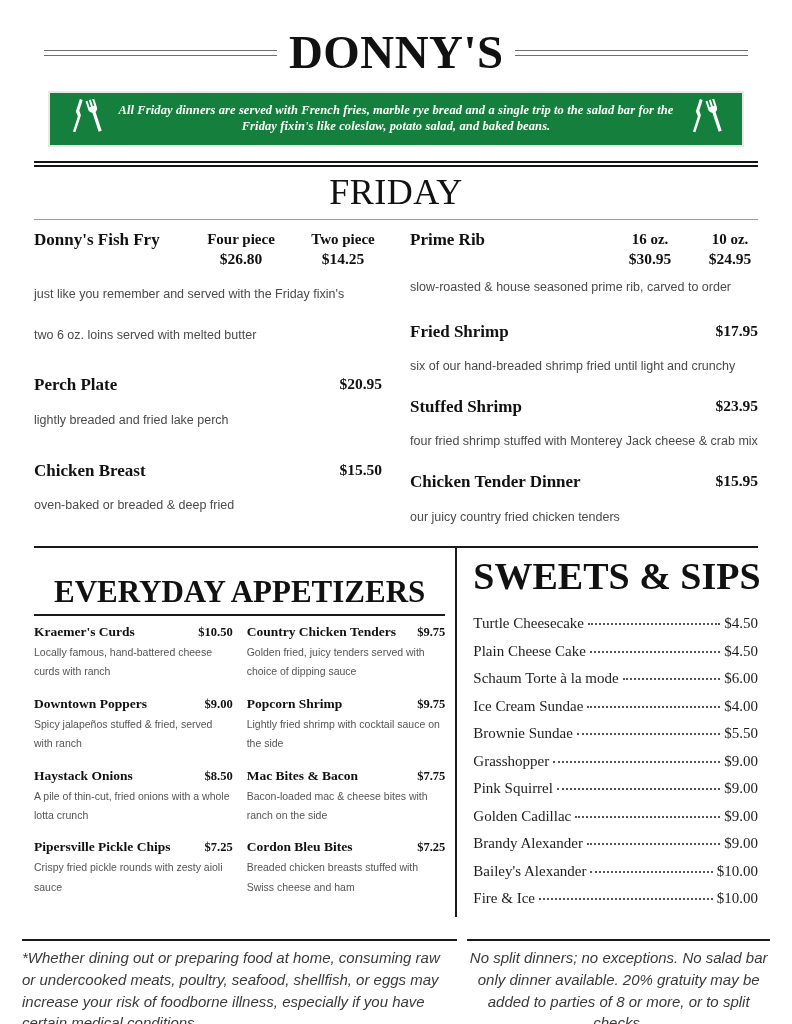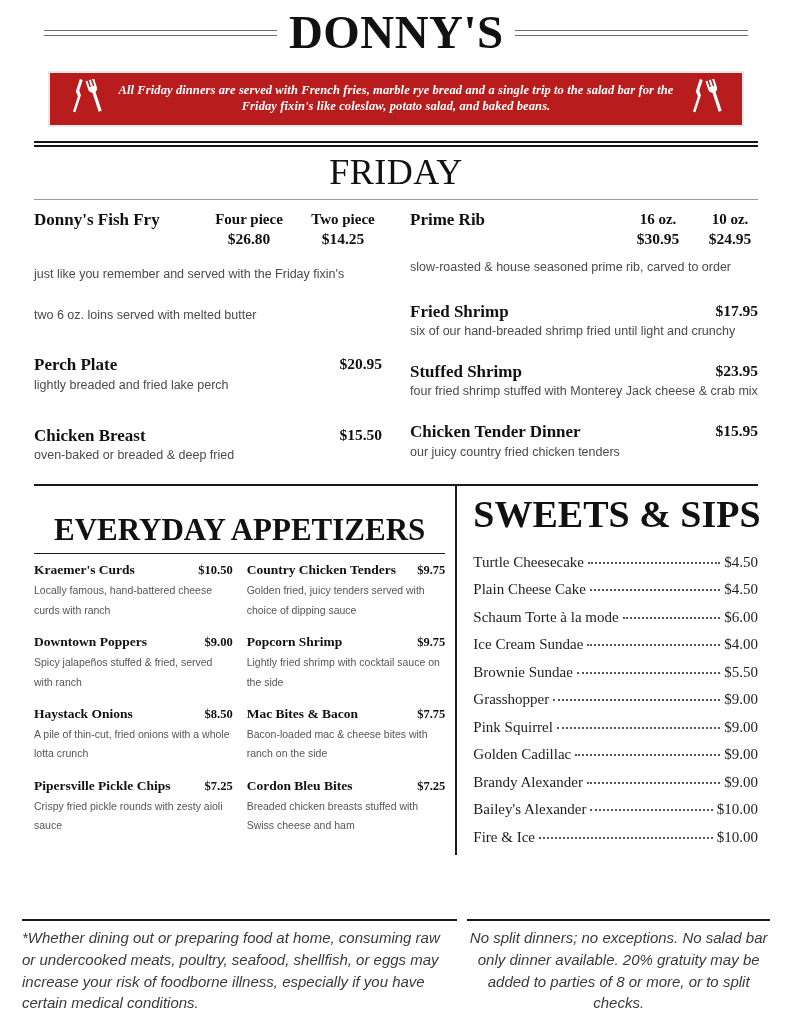--- a/index.html
+++ b/index.html
@@ -6,38 +6,38 @@
   html, body {
     width: 792px; height: 1024px;
     background: #ffffff;
     font-family: "Liberation Serif", serif;
     color: #111;
     overflow: hidden;
   }
   .page { position: relative; width: 792px; height: 1024px; padding: 0 22px; }
 
   
-  .masthead { display: flex; align-items: center; justify-content: center; gap: 14px; height: 62px; padding: 4px 22px 0; }
+  .masthead { display: flex; align-items: center; justify-content: center; gap: 14px; height: 62px; padding: 4px 22px 0; margin-top: 20px; }
   .rule-pair { flex: 1 1 auto; height: 8px; position: relative; }
   .rule-pair::before, .rule-pair::after {
     content: ""; position: absolute; left: 0; right: 0; height: 1px; background: #6d6d6d;
   }
   .rule-pair::before { top: 1px; }
   .rule-pair::after { top: 6px; }
   .brand {
     font-family: "Liberation Serif", serif;
     font-weight: 700; font-size: 46px; line-height: 1;
     letter-spacing: 0.5px; white-space: nowrap;
     transform: scaleX(1.02);
   }
 
   
   .banner {
     margin: 9px 26px 0;
-    background: #b91c1c; color: #fff;
+    background: #15803d; color: #fff;
     height: 56px;
     display: flex; align-items: center; justify-content: space-between;
     padding: 12px 14px;
     border: 2px solid #e8e8e8;
   }
   .banner-text {
     flex: 1 1 auto; text-align: center;
     font-weight: 700; font-style: italic;
     font-size: 12.5px; line-height: 1.25;
     letter-spacing: 0.1px;
@@ -67,29 +67,29 @@
   .fcol.right { padding-left: 14px; }
 
   .item { margin-bottom: 17px; }
   .item-head { display: flex; align-items: flex-start; justify-content: space-between; gap: 8px; }
   .item-name {
     font-weight: 700; font-size: 17px; line-height: 1.15;
     font-family: "Liberation Serif", serif; white-space: nowrap;
   }
   .price { font-weight: 700; font-size: 15.5px; white-space: nowrap; line-height: 1.2; }
 
-  .size-cols { display: flex; gap: 16px; text-align: center; }
+  .size-cols { display: flex; gap: 24px; text-align: center; }
   .size-col { min-width: 78px; }
   .size-label { font-weight: 700; font-size: 15px; line-height: 1.25; }
   .size-price { font-weight: 700; font-size: 15.5px; line-height: 1.3; }
 
   .desc {
     font-family: "Liberation Sans", sans-serif;
     font-size: 12.5px; line-height: 1.5; color: #4a4a4a;
-    margin-top: 1px; max-width: 330px;
+    margin-top: 16px; max-width: 330px;
   }
   .desc.wide { max-width: 350px; }
   .desc.pushed { margin-top: 16px; }
 
   
   .section-rule { margin: 2px 12px 0; height: 2px; background: #1a1a1a; }
   .bottom { display: flex; padding: 0 12px; position: relative; }
   .bottom-left { width: 58.2%; padding-right: 10px; margin-top: 20px; }
   .bottom-right { width: 41.8%; padding-left: 16px; border-left: 2px solid #1a1a1a; }
 

